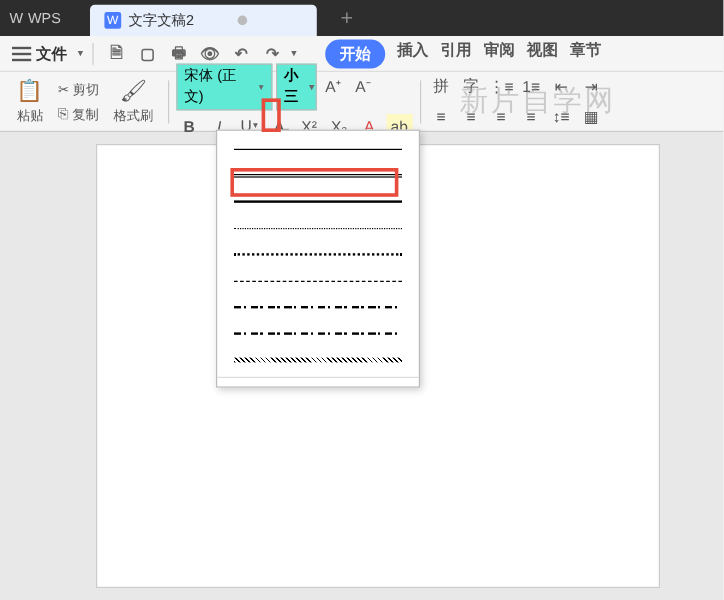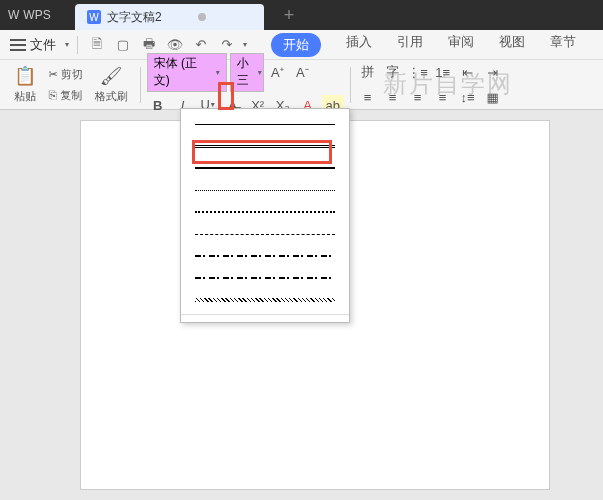--- a/index.html
+++ b/index.html
@@ -6,39 +6,39 @@
 body { width: 603px; height: 500px; background: #e8e8e8; overflow: hidden; position: relative; }
 
 .titlebar { height: 30px; background: #2d2d2d; display: flex; align-items: center; }
 .tab-home { width: 75px; height: 30px; background: #2d2d2d; color: #ccc; display: flex; align-items: center; padding: 0 8px; font-size: 12px; gap: 4px; }
 .tab-doc { height: 26px; margin-top: 4px; background: #e8f0fe; color: #333; display: flex; align-items: center; padding: 0 12px; font-size: 12px; gap: 6px; border-radius: 4px 4px 0 0; }
 .doc-icon { width: 14px; height: 14px; background: #4a7cff; border-radius: 2px; display: flex; align-items: center; justify-content: center; color: #fff; font-size: 10px; }
 .tab-close { margin-left: 40px; color: #999; font-size: 14px; }
 .tab-ind { width: 8px; height: 8px; border-radius: 50%; background: #bbb; margin-left: 30px; }
 .tab-add { color: #888; font-size: 18px; margin-left: 20px; }
 
-.menubar { height: 30px; background: #f5f5f5; display: flex; align-items: center; padding: 0 10px; gap: 4px; font-size: 13px; border-bottom: 1px solid #ddd; }
+.menubar { height: 30px; background: #f5f5f5; display: flex; align-items: center; padding: 0 10px; gap: 4px; font-size: 13px; border-bottom: 1px solid #ddd; font-weight: bold; }
 .hamburger { width: 16px; height: 12px; display: flex; flex-direction: column; justify-content: space-between; }
 .hamburger span { height: 2px; background: #555; }
 .menu-file { color: #333; margin-right: 4px; }
 .menu-sep { width: 1px; height: 18px; background: #ccc; margin: 0 4px; }
 .qat-icon { width: 22px; height: 22px; display: flex; align-items: center; justify-content: center; color: #666; }
-.tabs-section { display: flex; gap: 25px; margin-left: 20px; }
+.tabs-section { display: flex; gap: 10px; margin-left: 20px; }
 .ribbon-tab { color: #555; font-size: 13px; }
 .ribbon-tab.active { background: #4a7cff; color: #fff; padding: 3px 12px; border-radius: 12px; }
 
 .toolbar { height: 50px; background: #f5f5f5; display: flex; align-items: center; padding: 0 8px; border-bottom: 1px solid #ccc; }
 .tool-group { display: flex; align-items: center; gap: 2px; }
 .tool-btn { display: flex; flex-direction: column; align-items: center; gap: 2px; padding: 2px 6px; font-size: 11px; color: #555; }
 .tool-btn .ic { font-size: 18px; color: #555; }
 .small-btn { display: flex; align-items: center; gap: 3px; font-size: 11px; color: #555; padding: 2px 4px; }
 .vsep { width: 1px; height: 36px; background: #ccc; margin: 0 6px; }
-.font-sel { height: 39px; border: 1px solid #bbb; background: #f0abfc; padding: 0 6px; font-size: 12px; display: flex; align-items: center; gap: 8px; }
+.font-sel { height: 39px; border: 1px solid #bbb; background: #5eead4; padding: 0 6px; font-size: 12px; display: flex; align-items: center; gap: 8px; }
 .font-name { width: 80px; }
-.font-size { width: 34px; }
+.font-size { width: 34px; font-weight: bold; }
 .fmt-row { display: flex; gap: 3px; align-items: center; }
 .fmt-btn { width: 22px; height: 22px; display: flex; align-items: center; justify-content: center; color: #555; font-size: 13px; }
 .fmt-btn.bold { font-weight: bold; }
 .fmt-btn.italic { font-style: italic; }
 .underline-btn { border-bottom: 2px solid #4a7cff; position: relative; }
 .dd-arrow { font-size: 8px; color: #666; margin-left: 1px; }
 .red-box1 { position: absolute; border: 3px solid #e74c3c; left: 218px; top: 82px; width: 16px; height: 28px; z-index: 50; }
 
 .doc-area { position: absolute; left: 80px; top: 120px; width: 470px; height: 370px; background: #fff; border: 1px solid #ccc; }
 .doc-text { position: absolute; left: 112px; top: 130px; font-size: 17px; color: #333; }

